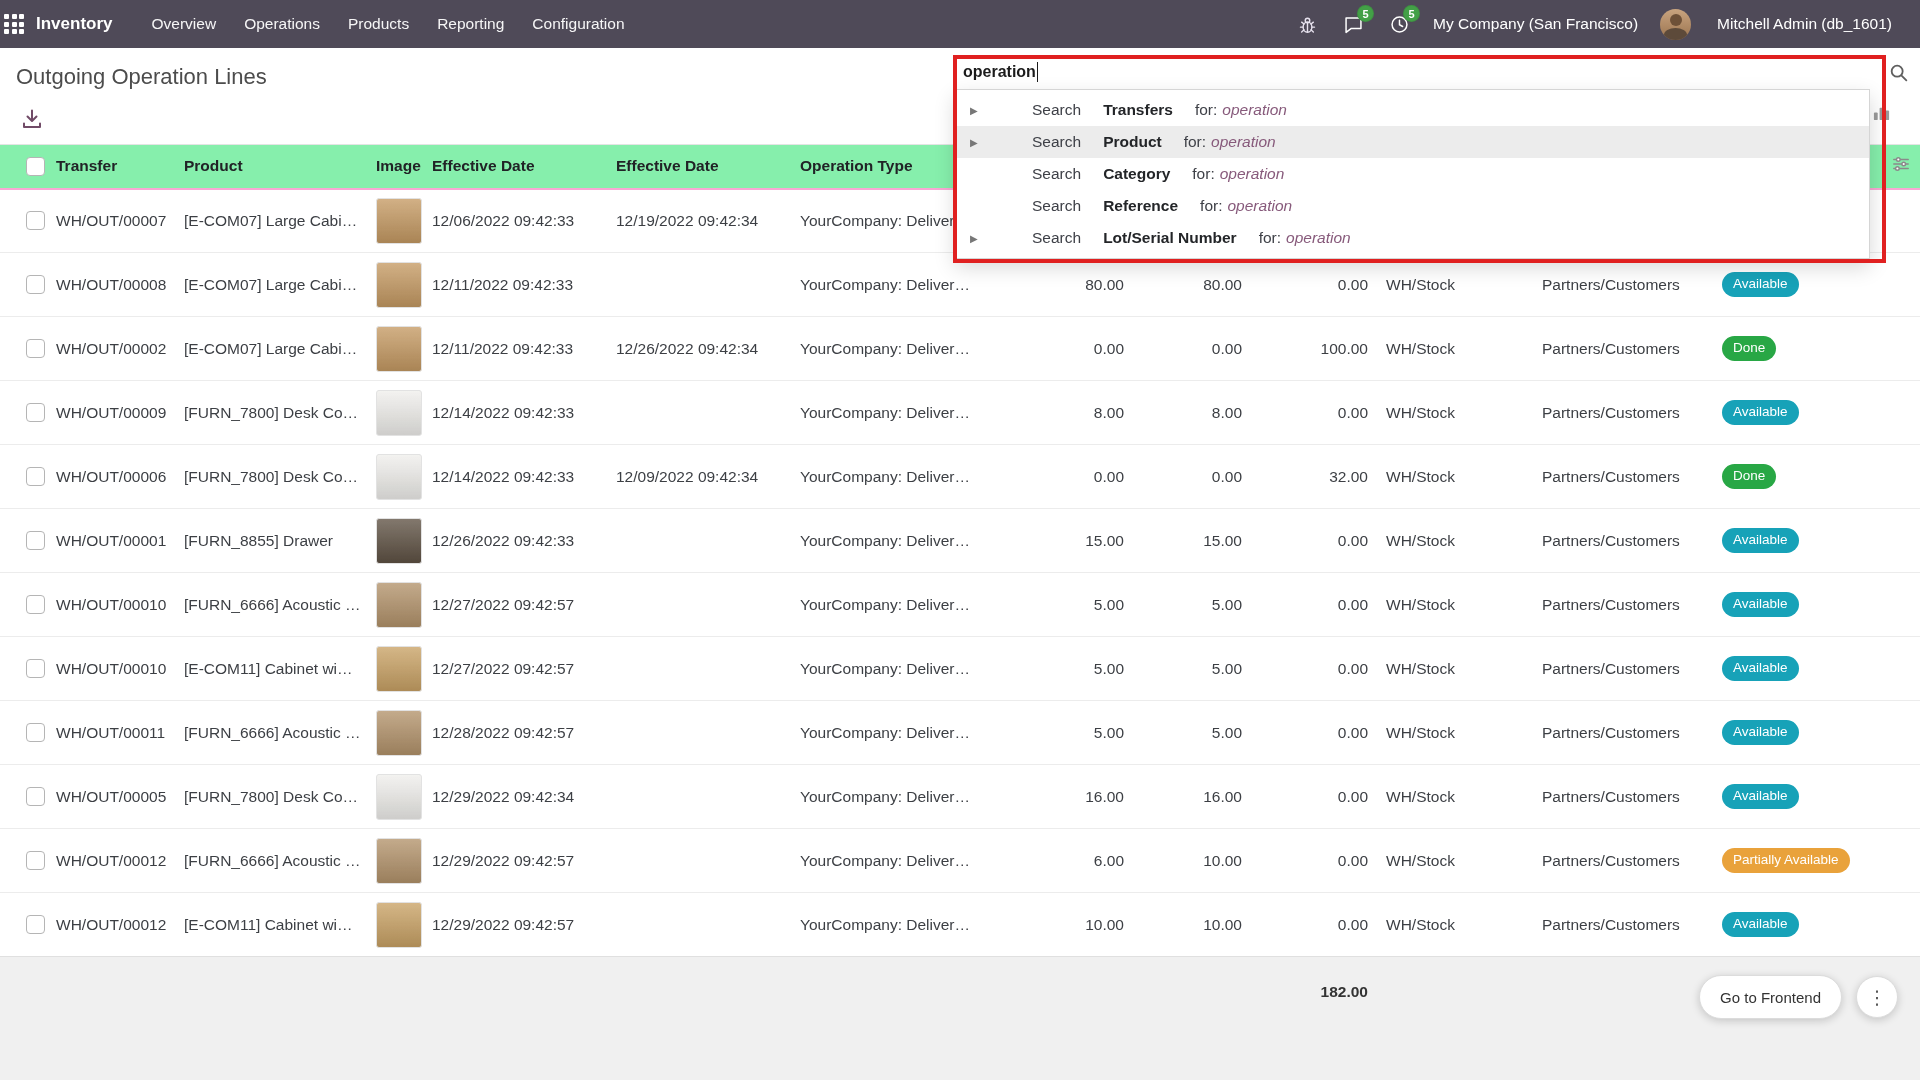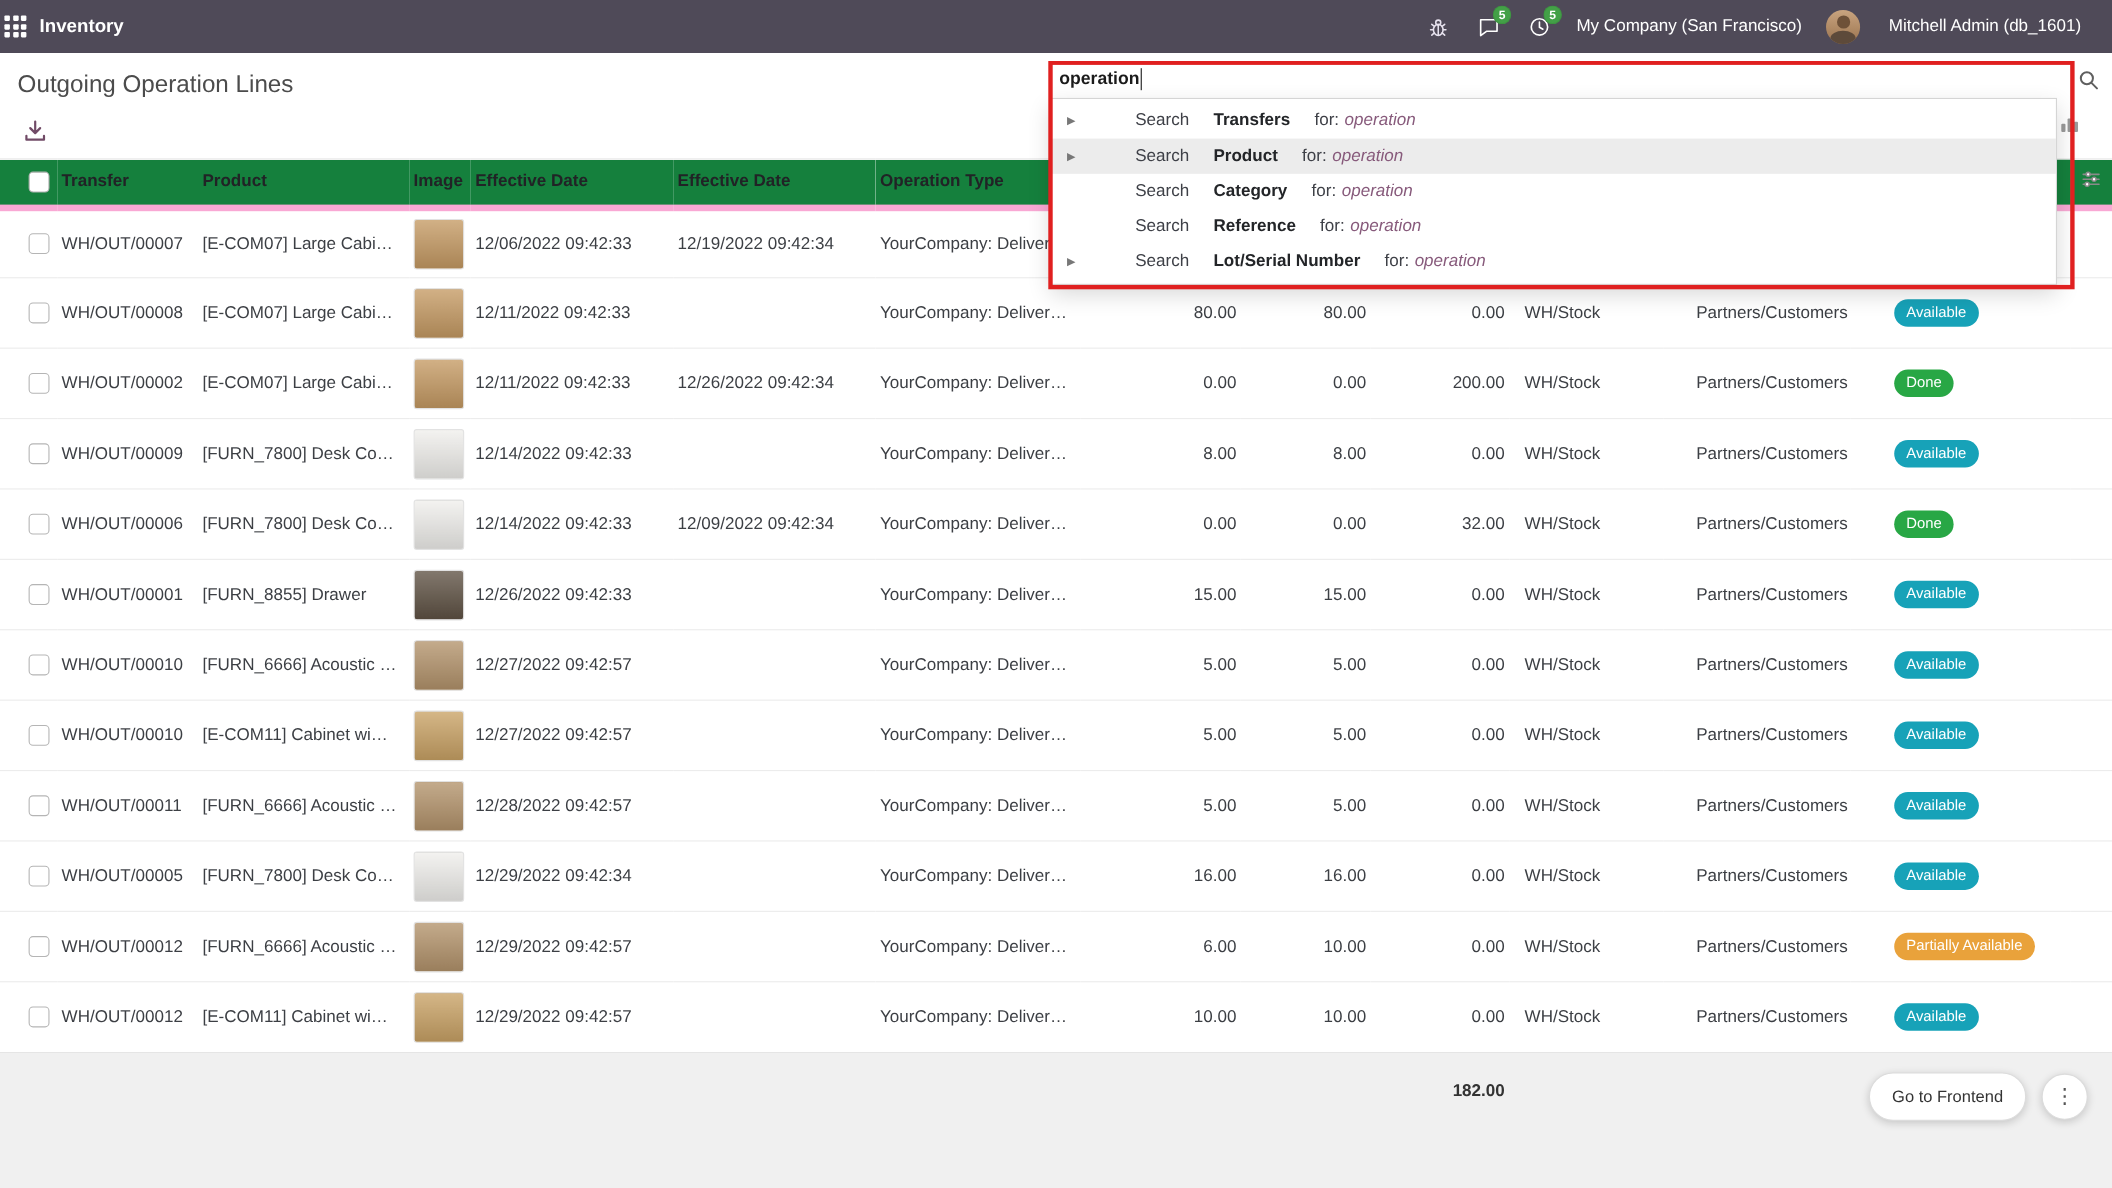--- a/index.html
+++ b/index.html
@@ -59,23 +59,23 @@
   .toolbar { margin-top: 13px; display: flex; align-items: center; }
   .tool-btn { background: none; border: none; cursor: pointer; padding: 4px; display: flex; }
 
   
   .view-switch { position: fixed; left: 1872px; top: 103px; z-index: 20; cursor: pointer; }
 
   
   table.list { width: 1920px; border-collapse: collapse; table-layout: fixed; }
   thead th {
     height: 44px; text-align: left; font-size: 15.5px; font-weight: 700;
-    color: #212326; border-top: 1px solid #e4e4e4; border-bottom: 6px solid #f9a8d4;
+    color: #212326; border-top: 1px solid #e4e4e4; border-bottom: 2px solid #f9a8d4;
     padding: 0 4px; white-space: nowrap; overflow: hidden; cursor: pointer;
-    background: #15803d;
+    background: #86efac;
   }
   tbody td {
     height: 64px; border-top: 1px solid #ececec; font-size: 15.5px; color: #3c3f44;
     white-space: nowrap; overflow: hidden; padding: 0 4px; background: #fff;
   }
   tbody tr:first-child td { border-top: none; }
   .col-check { padding-left: 26px !important; width: 52px; }
   .cbx {
     width: 19px; height: 19px; border: 1px solid #b5b5b5; border-radius: 4px;
     background: #fff; display: inline-block; vertical-align: middle; cursor: pointer;
@@ -165,20 +165,27 @@
         <i></i>
         <i></i>
         <i></i>
         <i></i>
         <i></i>
         <i></i>
         <i></i>
         <i></i>
     </div>
     <span class="app-name">Inventory</span>
+    <nav class="tb-menu">
+        <span class="menu-item">Overview</span>
+        <span class="menu-item">Operations</span>
+        <span class="menu-item">Products</span>
+        <span class="menu-item">Reporting</span>
+        <span class="menu-item">Configuration</span>
+      </nav>
   </div>
   <div class="tb-right">
     <span class="icon-btn">
       <svg viewBox="0 0 24 24" width="21" height="21" fill="none" stroke="#e7e2ee" stroke-width="1.6" stroke-linecap="round">
         <circle cx="12" cy="7.5" r="2.6"></circle>
           <ellipse cx="12" cy="15" rx="5" ry="5.8"></ellipse>
         <path d="M12 9.8v10.6M4 15h2.8M17.2 15H20M5.3 9.3l2.7 2.2M18.7 9.3l-2.7 2.2M5.3 20.5l2.7-2.4M18.7 20.5l-2.7-2.4"></path>
       </svg>
     </span>
     <span class="icon-btn">
@@ -306,21 +313,21 @@
     <td>WH/OUT/00002</td>
     <td>[E-COM07] Large Cabi…</td>
     <td>
             <div class="thumb" style="background-color: rgb(197, 154, 99);"></div>
           </td>
     <td>12/11/2022 09:42:33</td>
     <td>12/26/2022 09:42:34</td>
     <td>YourCompany: Deliver…</td>
     <td class="num">0.00</td>
     <td class="num">0.00</td>
-    <td class="num">200.00</td>
+    <td class="num">100.00</td>
     <td class="col-from">WH/Stock</td>
     <td class="col-to">Partners/Customers</td>
     <td class="col-status"><span class="badge success">Done</span></td>
     <td class="col-gear"></td>
   </tr>
         <tr class="data-row">
     <td class="col-check"><span class="cbx"></span></td>
     <td>WH/OUT/00009</td>
     <td>[FURN_7800] Desk Co…</td>
     <td>

